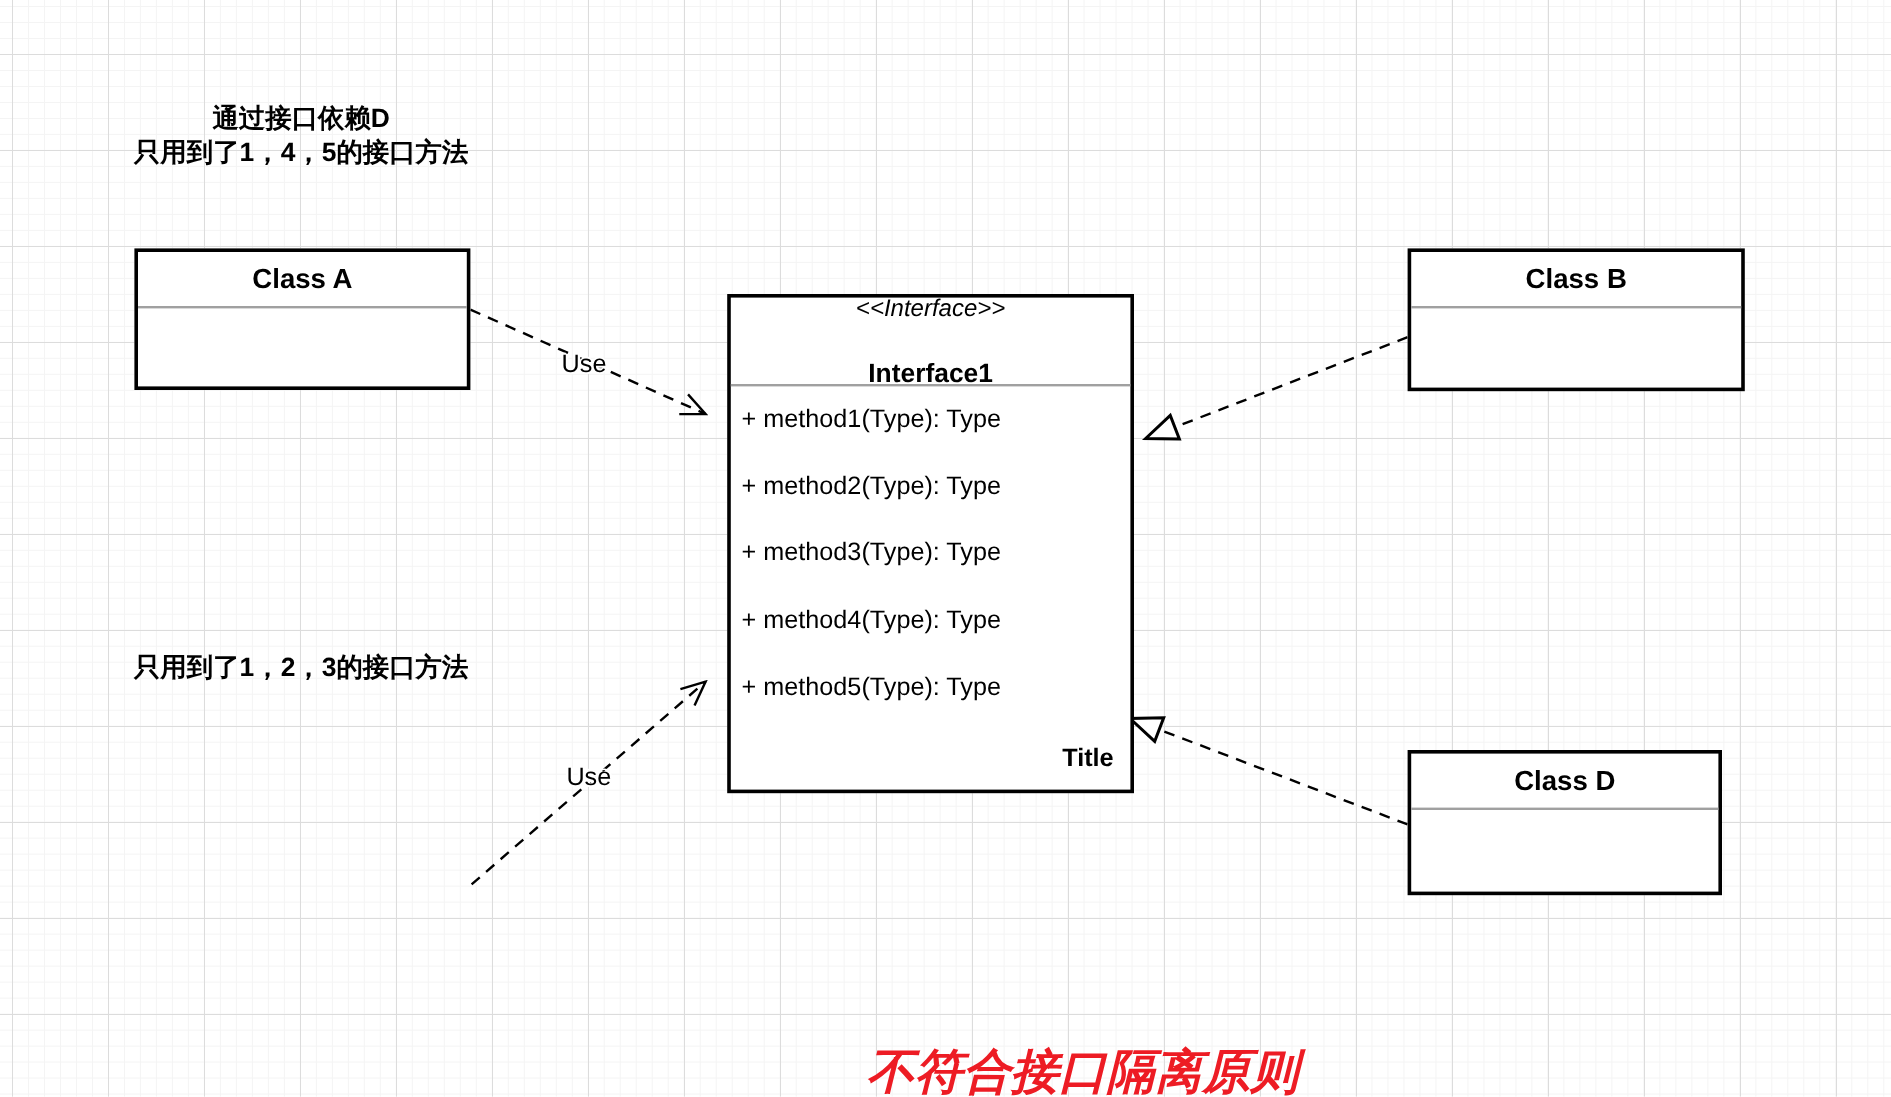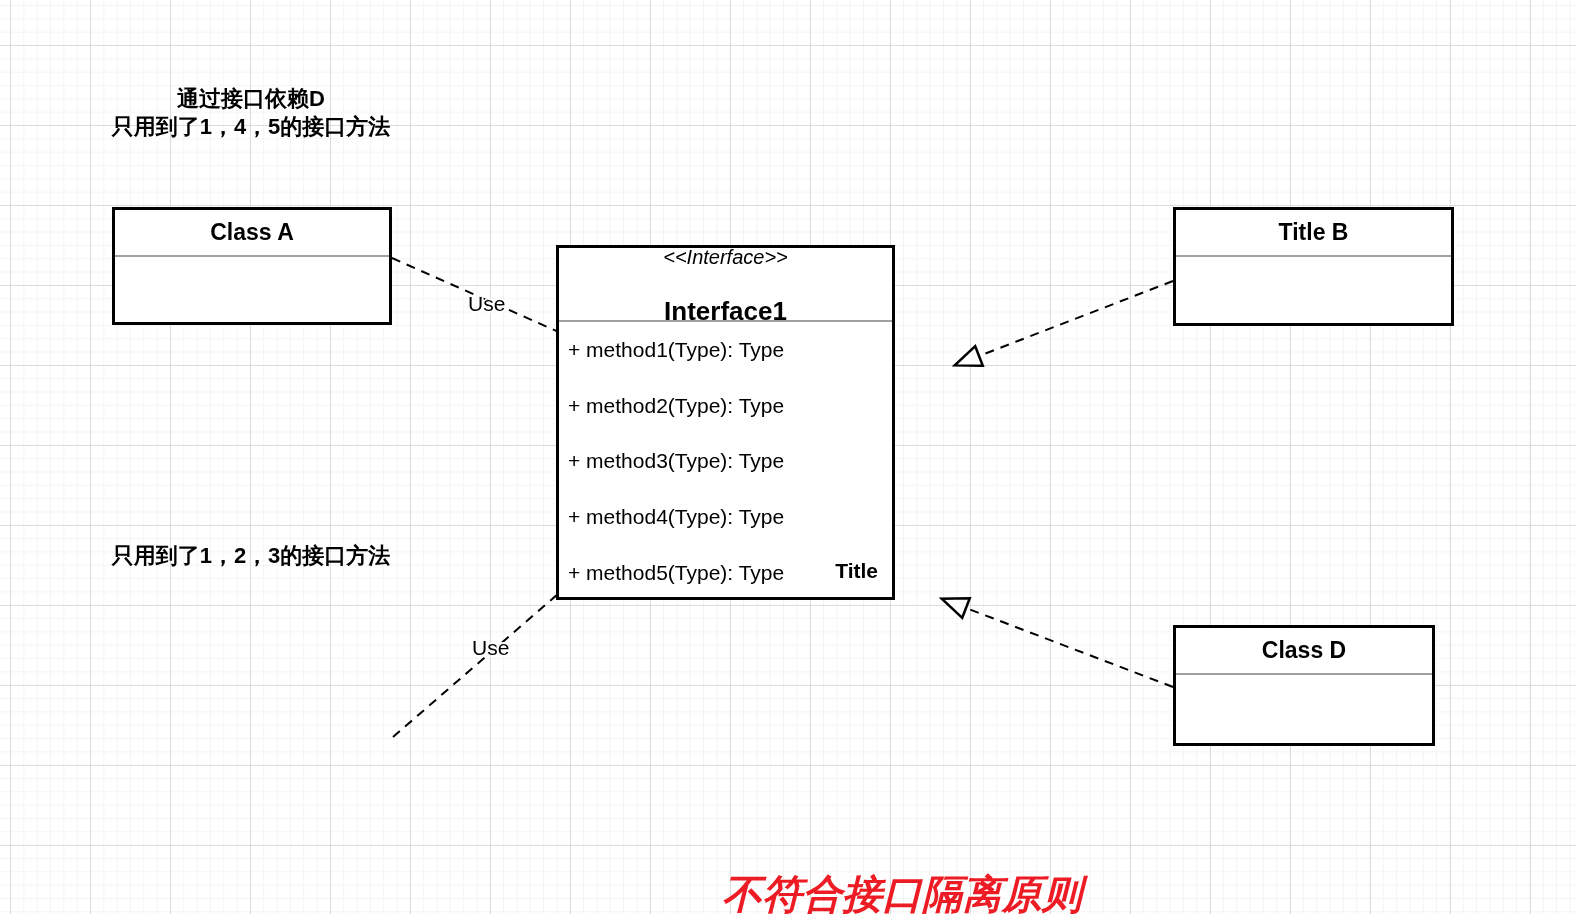--- a/index.html
+++ b/index.html
@@ -57,21 +57,21 @@
     justify-content: center;
     line-height: 26px;
   }
   .iface-stereotype {
     font-style: italic;
     font-weight: normal;
     font-size: 20px;
   }
   .iface-name {
     font-weight: bold;
-    font-size: 26px;
+    font-size: 22px;
     margin-top: 28px;
   }
   .iface-methods { padding-left: 9px; }
   .iface-method {
     height: 55.8px;
     display: flex;
     align-items: center;
     font-size: 21px;
     color: #000000;
     text-align: center;
@@ -115,21 +115,21 @@
     line-height: 52px;
     font-weight: bold;
     font-style: italic;
     color: #ed1c24;
   }
   
   #class-a { left: 112px; top: 207px; width: 280px; height: 118px; }
   #class-b { left: 1173px; top: 207px; width: 281px; height: 119px; }
   #class-c { left: 112px; top: 645px; width: 281px; height: 120px; }
   #class-d { left: 1173px; top: 625px; width: 262px; height: 121px; }
-  #iface   { left: 556px; top: 245px; width: 339px; height: 355px; }
+  #iface   { left: 606px; top: 245px; width: 339px; height: 416px; }
 </style>
 </head>
 <body>
 
 <div class="canvas">
 
   <svg class="edges-layer" viewBox="0 0 1576 914" xmlns="http://www.w3.org/2000/svg">
     <defs>
       <marker id="open-arrow" viewBox="0 0 26 26" refX="24" refY="13" markerWidth="26" markerHeight="26" orient="auto" markerUnits="userSpaceOnUse">
         <path d="M4,4 L24,13 L4,22" fill="none" stroke="#000000" stroke-width="2"></path>
@@ -152,21 +152,21 @@
   <div class="anno" id="anno-mid">
     <div>只用到了1，2，3的接口方法</div>
   </div>
 
   <div class="uml-box class-box" id="class-a">
     <div class="box-header">Class A</div>
     <div class="box-body"></div>
   </div>
 
   <div class="uml-box class-box" id="class-b">
-    <div class="box-header">Title B</div>
+    <div class="box-header">Class B</div>
     <div class="box-body"></div>
   </div>
 
 
   <div class="uml-box class-box" id="class-d">
     <div class="box-header">Class D</div>
     <div class="box-body"></div>
   </div>
 
   <div class="uml-box iface-box" id="iface">

